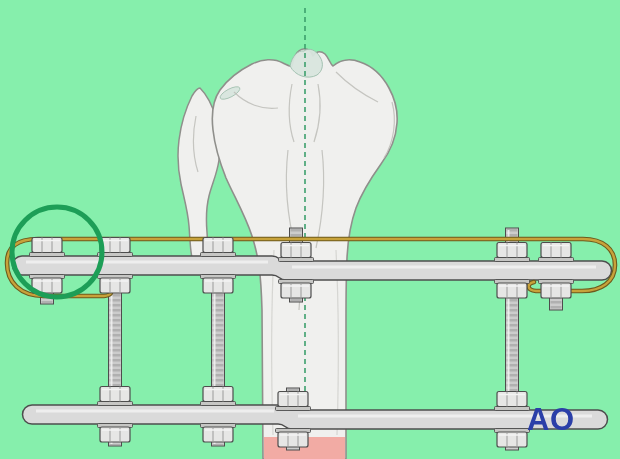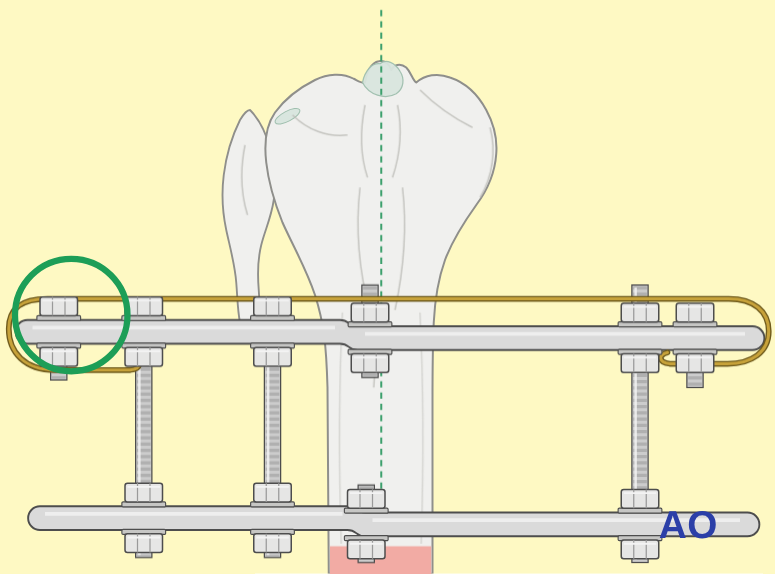--- a/index.html
+++ b/index.html
@@ -1,16 +1,16 @@
 <!DOCTYPE html>
 <html style="--background: #ffffff; --bone_fill: #f0f0ee; --bone_stroke: #8f8f8b; --bone_detail: #bdbdb8; --cartilage: #d9e6df; --cartilage_stroke: #9fbfae; --cut_pink: #f2aba4; --bar_fill: #dadada; --metal_stroke: #4d4d4d; --metal_dark: #9a9a9a; --metal_light: #f3f3f3; --nut_fill: #e6e6e5; --washer_fill: #c6c6c4; --rod_fill: #cccccc; --wire_outer: #6e5a1c; --wire_inner: #c7a23a; --axis_green: #3da06d; --highlight_green: #1d9e57; --logo_blue: #2b3fa8;"><head>
 <meta charset="utf-8">
 <style>
   html,body{margin:0;padding:0;background:#fff;}
-  .stage{width:620px;height:459px;position:relative;overflow:hidden;background:#fef9c3;
+  .stage{width:620px;height:459px;position:relative;overflow:hidden;background:#86efac;
          font-family:"Liberation Sans",sans-serif;}
   svg{display:block;}
   text.logo{font-family:"Liberation Sans",sans-serif;font-weight:bold;font-size:31px;
             letter-spacing:0.5px;}
 </style>
 </head>
 <body>
 
 <div class="stage">
 <svg width="620" height="459" viewBox="0 0 620 459">

